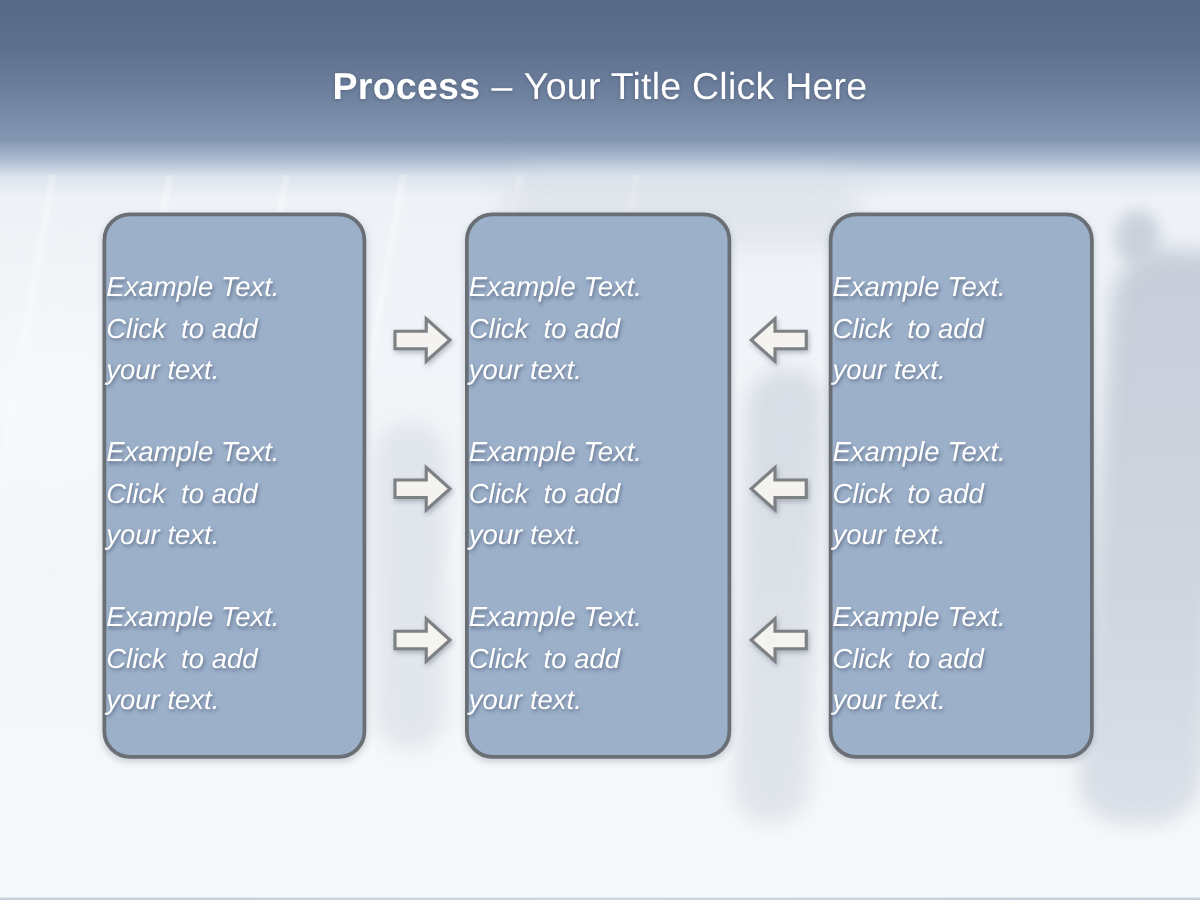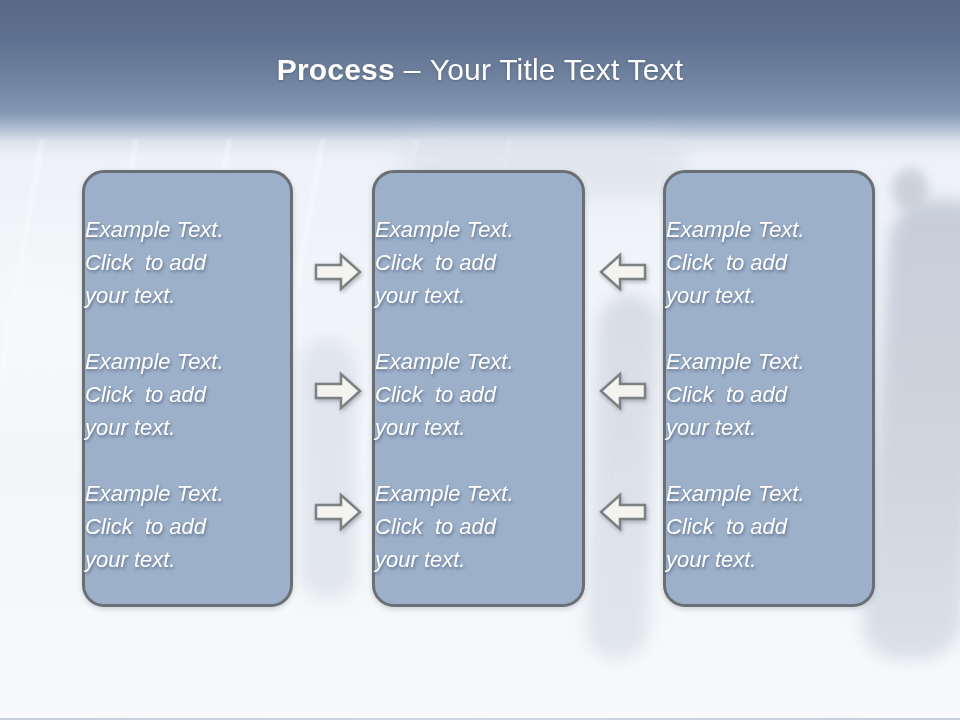--- a/index.html
+++ b/index.html
@@ -82,21 +82,21 @@
   <div class="bg-layer blob sil-top-mid"></div>
   <div class="bg-layer blob sil-left-gap"></div>
   <div class="bg-layer blob sil-mid-gap"></div>
   <div class="bg-layer blob sil-right-body"></div>
   <div class="bg-layer sil-right-head"></div>
   <div class="bg-layer bottom-edge"></div>
 
   <div class="title">
     <span class="emph">Process</span>
     <span>–</span>
-    <span>Your Title Text Text</span>
+    <span>Your Title Click Here</span>
   </div>
 
   <div class="pbox left">
     <div class="para">
       <span class="text-line">Example Text.</span>
       <span class="text-line">Click  to add</span>
       <span class="text-line">your text.</span>
     </div>
     <div class="para">
       <span class="text-line">Example Text.</span>

